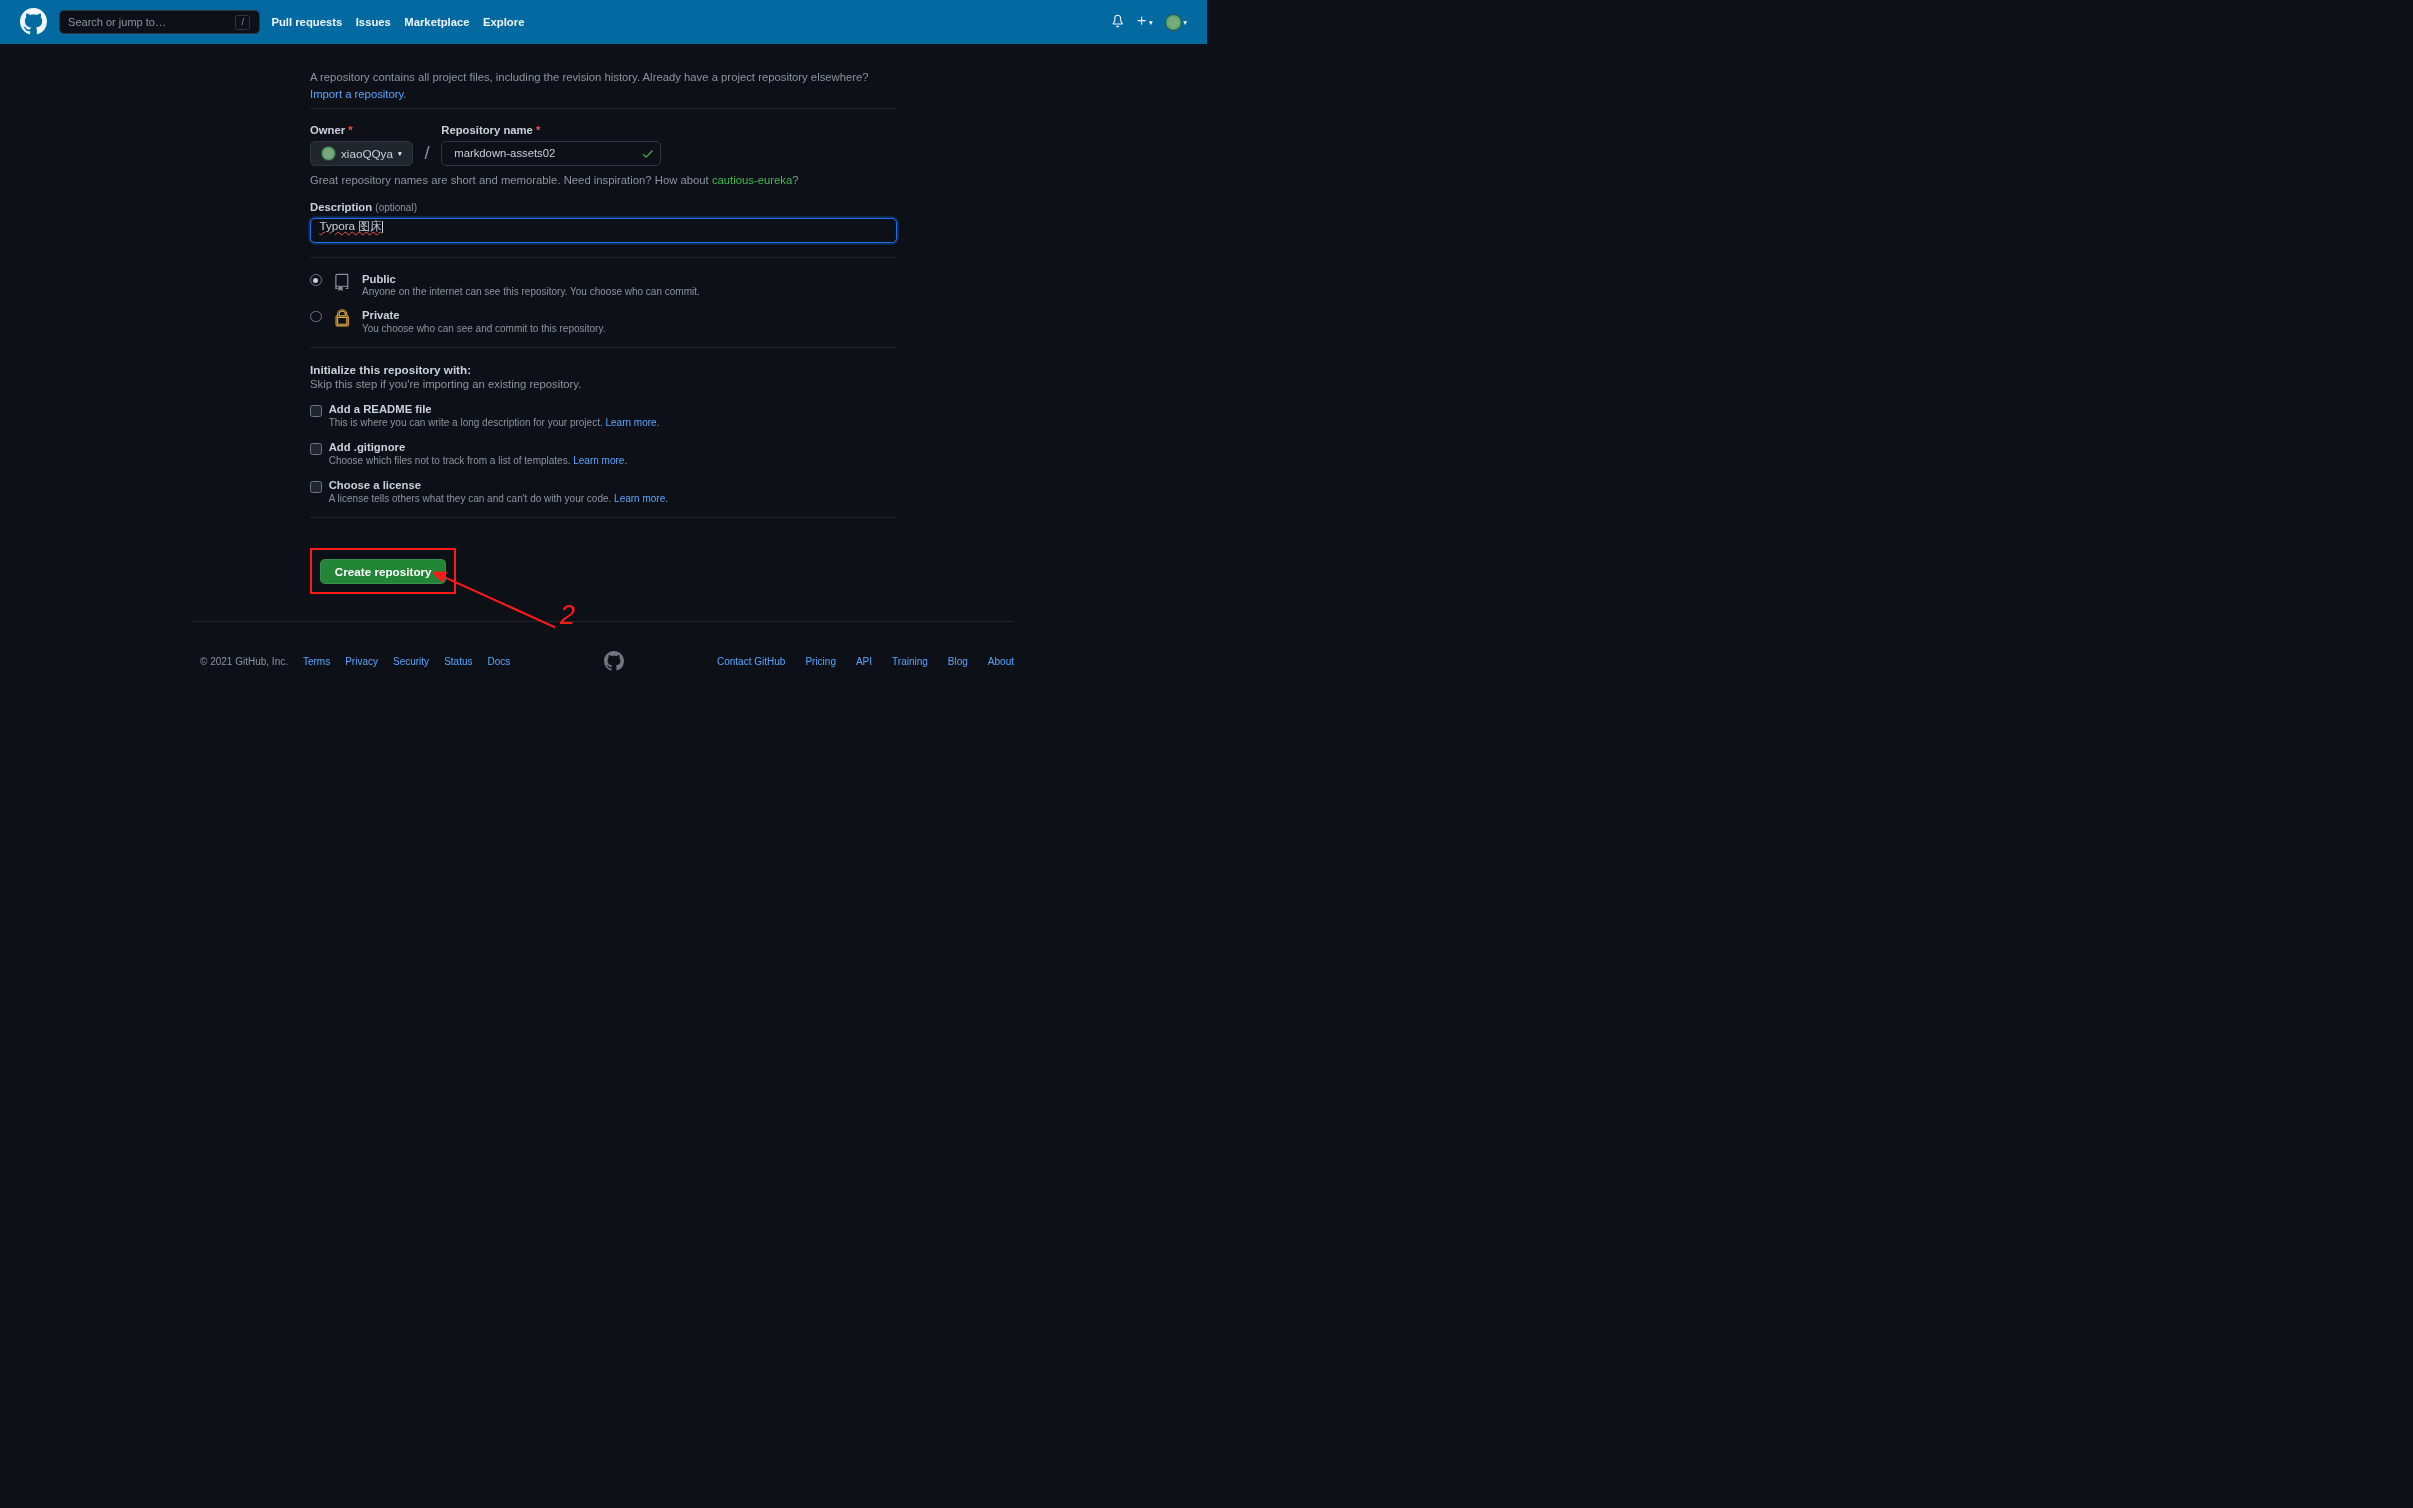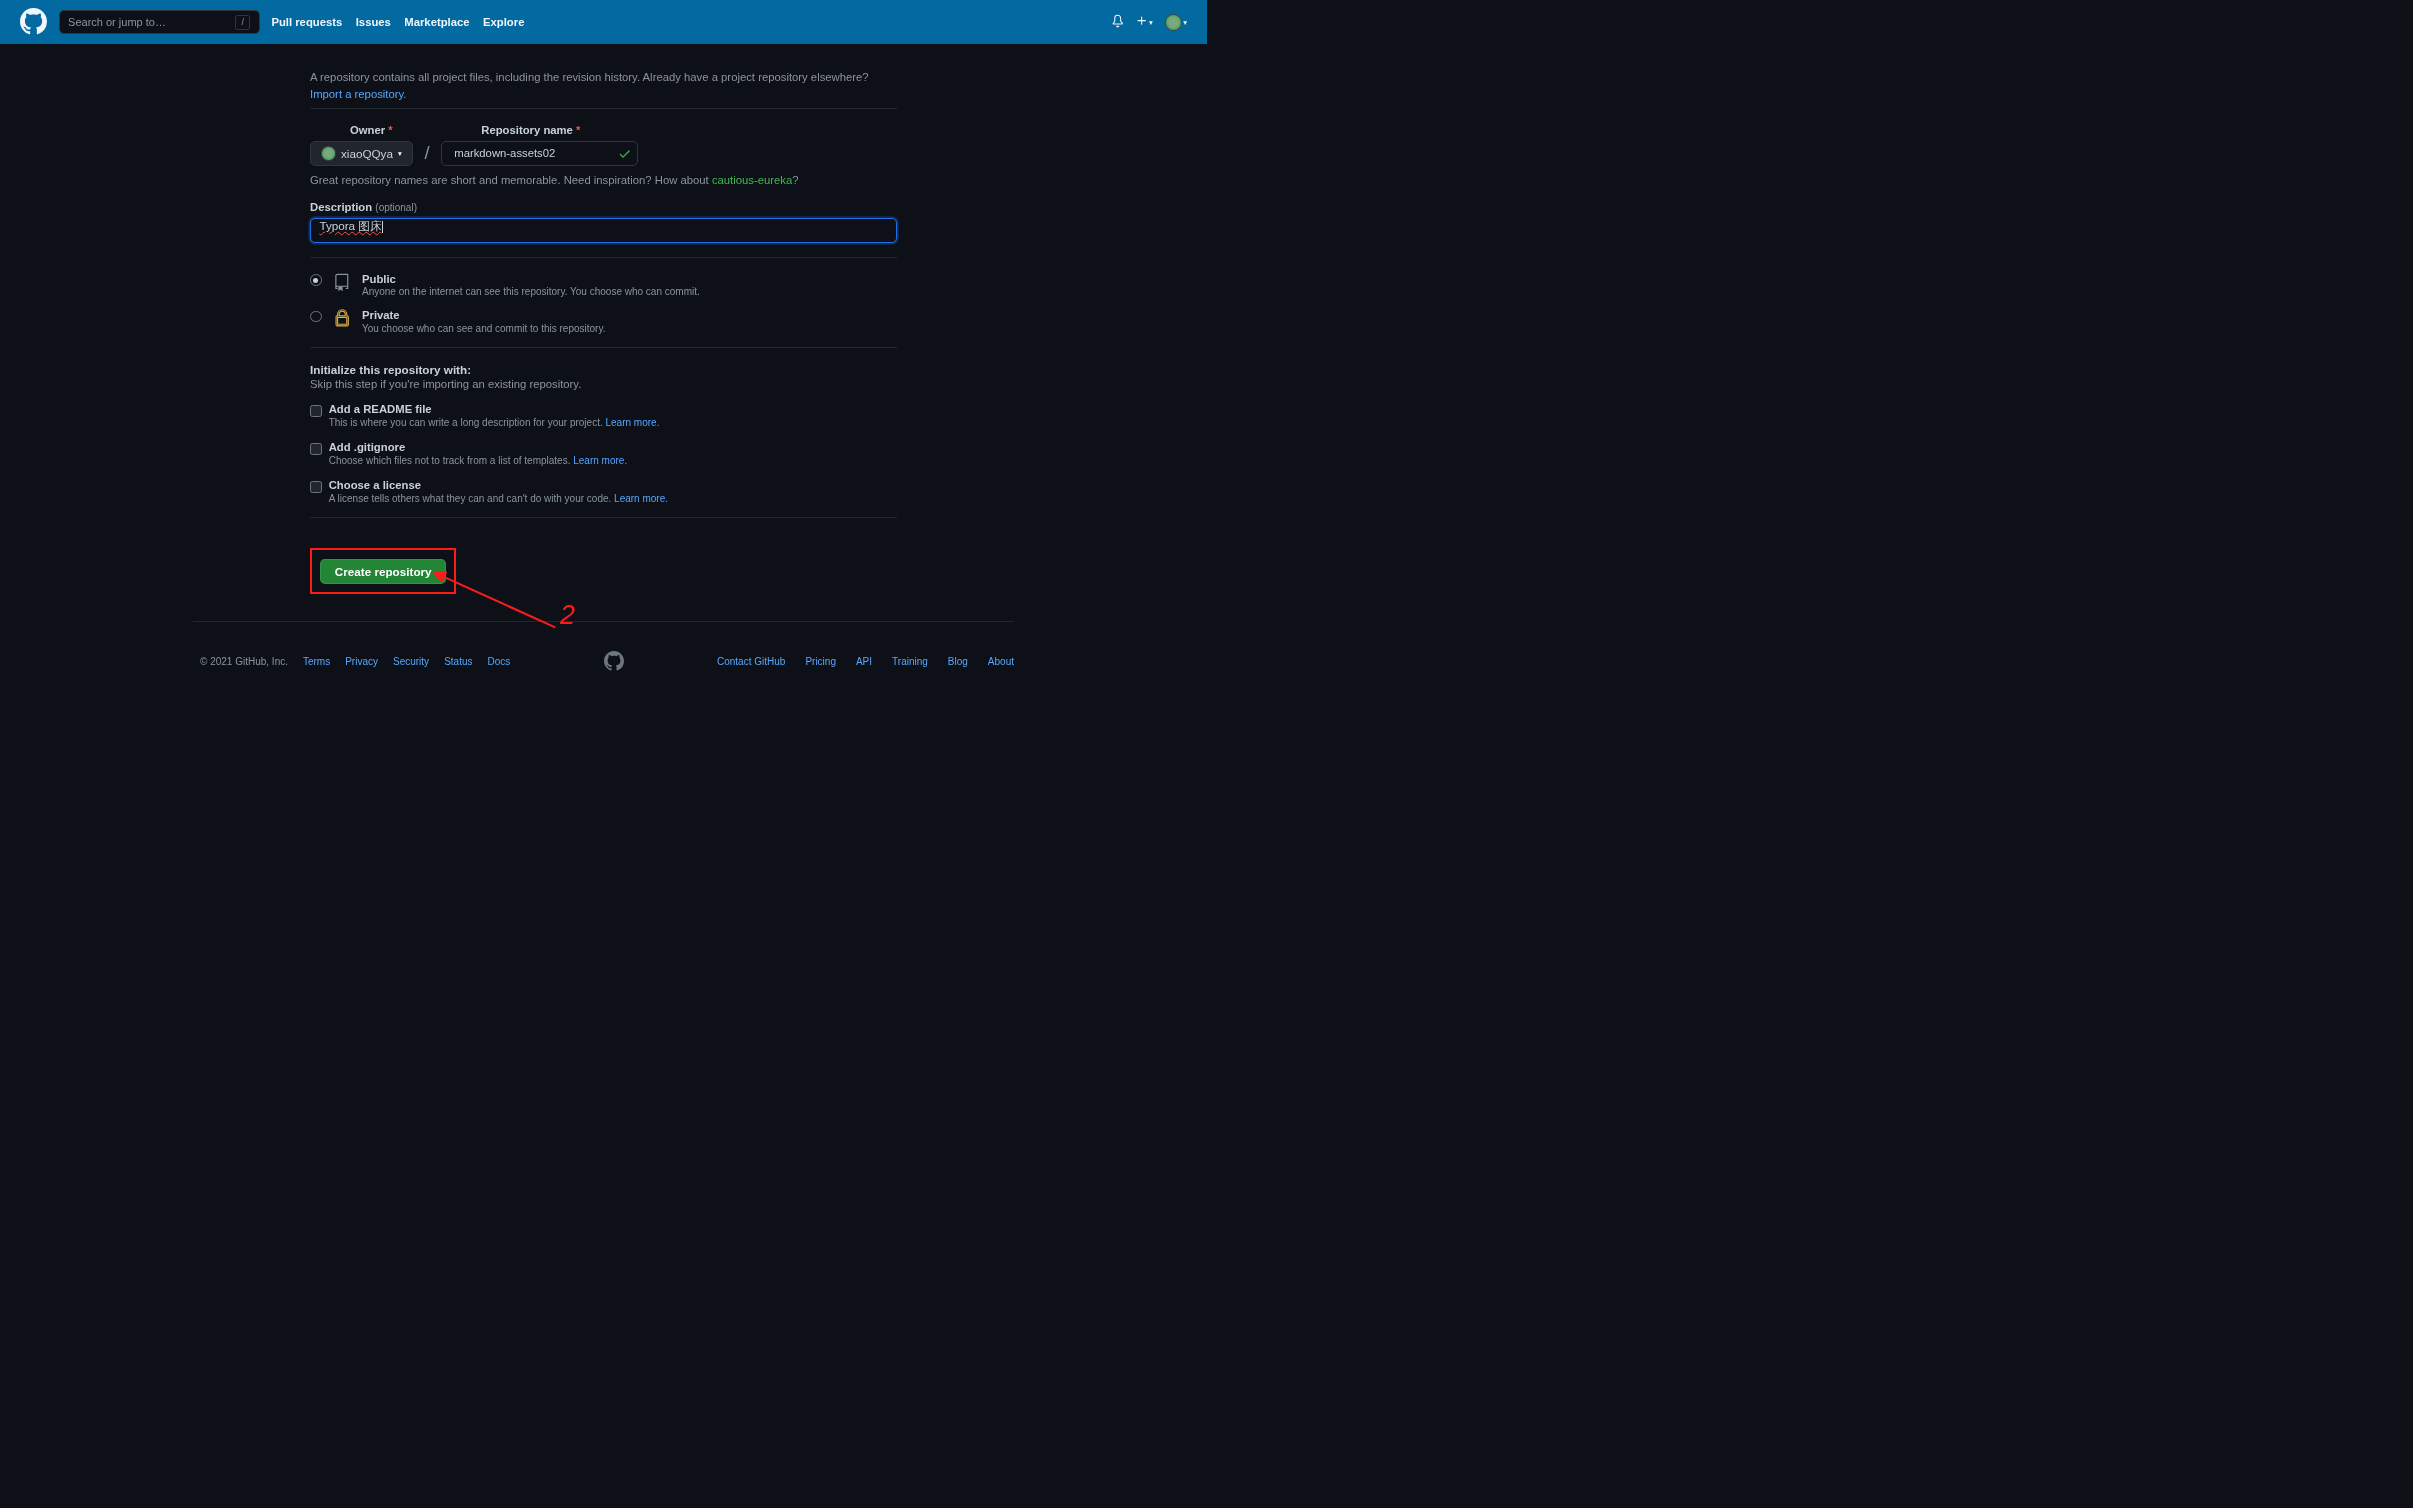--- a/index.html
+++ b/index.html
@@ -73,21 +73,21 @@
     color: #c9d1d9;
     font-size: 20px;
     font-weight: 400;
     margin-top: 8.4px;
     padding-bottom: 8.4px;
   }
   .hr { border: none; border-top: 0.8px solid #21262d; margin: 5px 0 15px 0; }
 
   .row { display: flex; align-items: flex-end; gap: 11.7px; }
   .field-block { display: flex; flex-direction: column; gap: 5px; }
-  .label { font-weight: 600; font-size: 11.3px; color: #c9d1d9; margin-left: 40px; }
+  .label { font-weight: 600; font-size: 11.3px; color: #c9d1d9; }
   .req { color: #f85149; }
   .owner-dd {
     background: #21262d;
     border: 0.8px solid #30363d;
     border-radius: 5px;
     height: 25px;
     padding: 0 10px;
     display: flex;
     align-items: center;
     gap: 5px;
@@ -98,21 +98,21 @@
   .text-input {
     background: #0d1117;
     border: 0.8px solid #30363d;
     border-radius: 5px;
     height: 25px;
     padding: 0 8.4px;
     color: #c9d1d9;
     font-size: 11.3px;
   }
   .repo-name-wrap { position: relative; }
-  .repo-name-wrap .text-input { width: 197px; padding-right: 25px; padding-left: 12px; }
+  .repo-name-wrap .text-input { width: 220px; padding-right: 25px; padding-left: 12px; }
   .check-icon {
     position: absolute; right: 6.7px; top: 5.9px; color: #3fb950;
   }
   .hint { font-size: 11.3px; color: #8b949e; margin-top: 8.4px; }
   .suggest { color: #3fb950; }
 
   .desc-label { margin-top: 15px; font-weight: 600; font-size: 11.3px; }
   .optional { color: #8b949e; font-weight: 400; font-size: 10px; }
   .desc-input {
     width: 100%;

